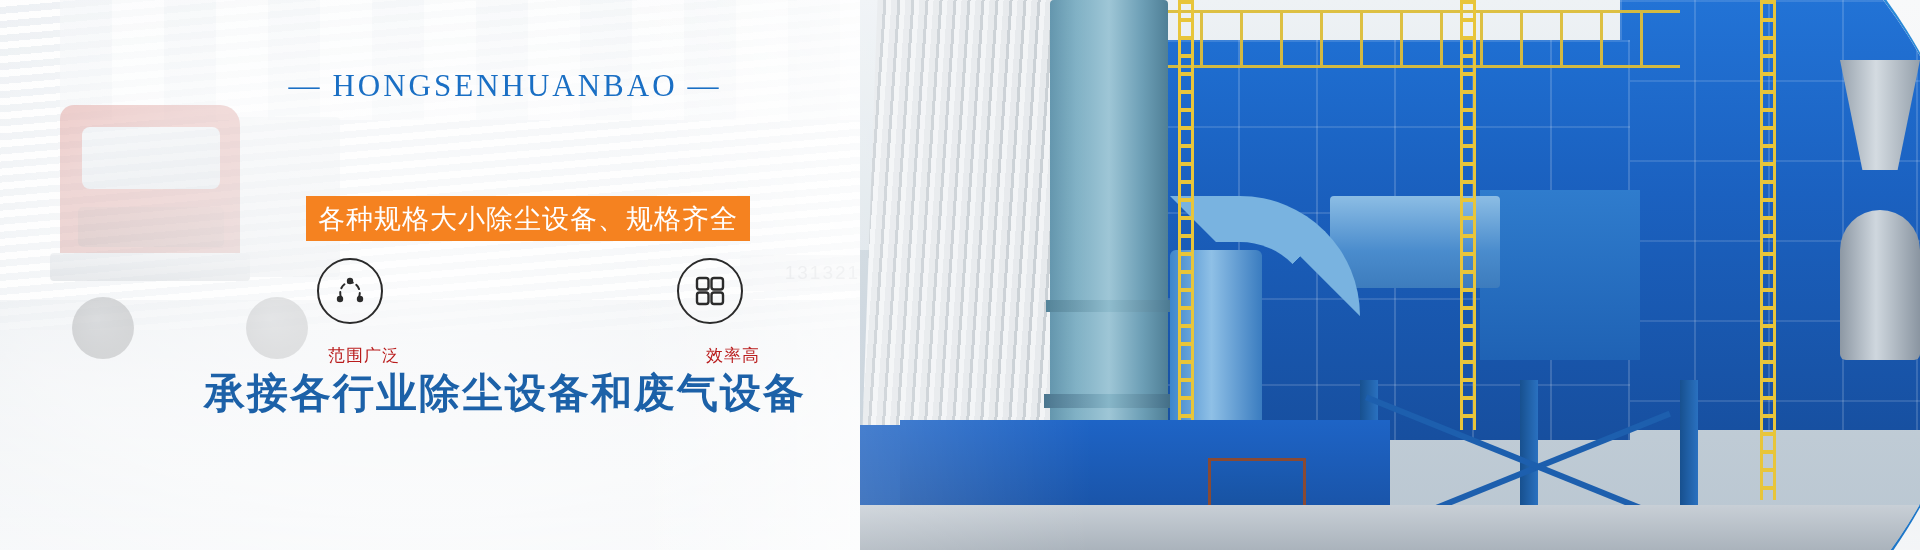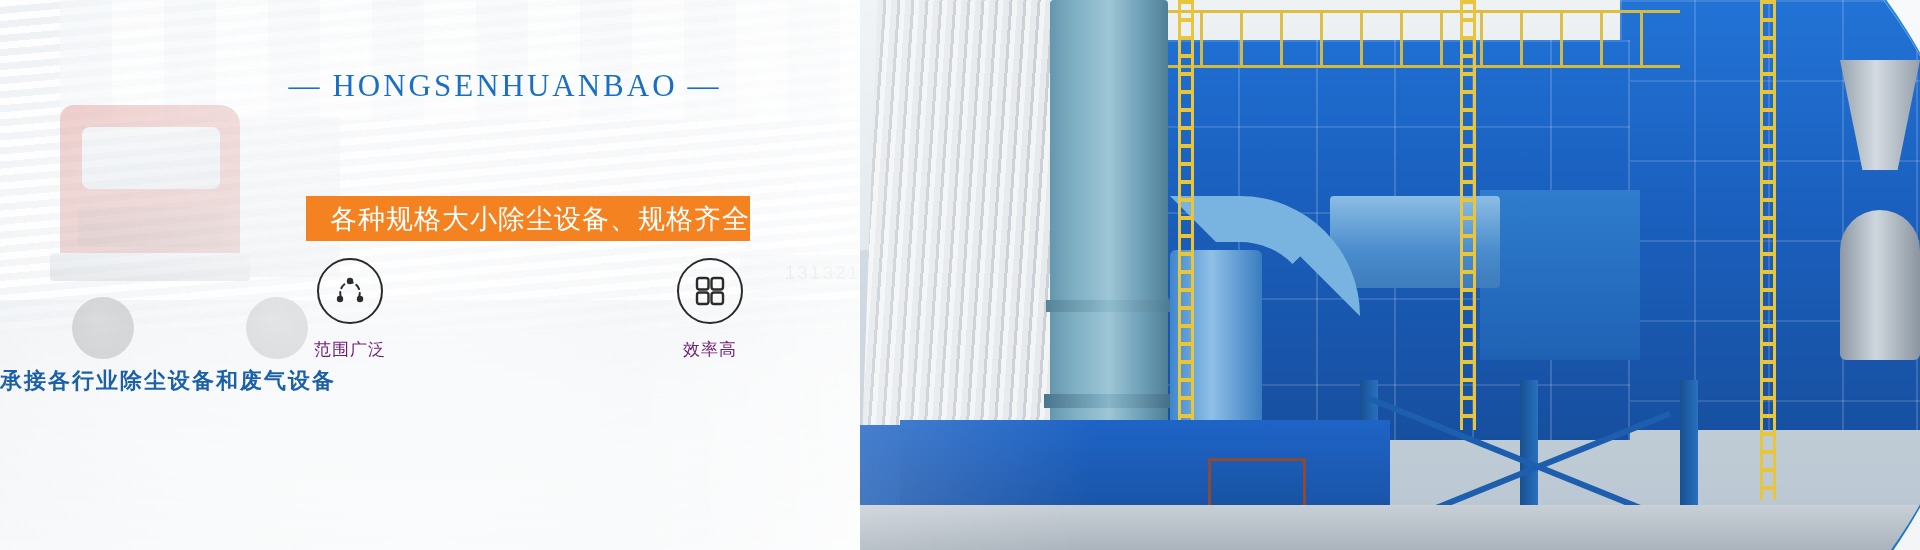--- a/index.html
+++ b/index.html
@@ -268,48 +268,49 @@
     line-height:1.05;
     background:linear-gradient(95deg,#2b2725 0%,#3b3330 18%,#6b5149 38%,#3a302c 62%,#2c2623 100%);
     -webkit-background-clip:text;background-clip:text;
     color:transparent;-webkit-text-fill-color:transparent;
     white-space:nowrap;
   }
   .subbar{
     position:absolute;left:306px;top:196px;
     width:444px;height:45px;
     background:#f58220;
-    display:flex;align-items:center;justify-content:flex-end;
+    display:flex;align-items:center;justify-content:center;
   }
   .subbar span{
     color:#ffffff;font-size:27px;letter-spacing:1px;white-space:nowrap;
   }
 
   .features{
     position:absolute;left:300px;top:258px;width:460px;
     display:flex;justify-content:space-between;
   }
   .feature{width:100px;text-align:center;}
   .fcircle{
     width:62px;height:62px;border-radius:50%;
     border:2px solid #2b2b2b;
     margin:0 auto;
     display:flex;align-items:center;justify-content:center;
     background:rgba(255,255,255,.12);
   }
   .fcircle svg{display:block;}
   .flabel{
-    margin-top:14px;font-size:17px;color:#701a75;letter-spacing:1px;
+    margin-top:20px;font-size:17px;color:#b91c1c;letter-spacing:1px;
     white-space:nowrap;
+    text-align:right;
   }
 
   .tagline{
     position:absolute;left:0;top:366px;width:1010px;
-    text-align:left;
-    font-size:22px;font-weight:bold;color:#1c61a8;letter-spacing:2px;
+    text-align:center;
+    font-size:41px;font-weight:bold;color:#1c61a8;letter-spacing:2px;
     white-space:nowrap;
   }
 </style>
 </head>
 <body>
 
 <div id="banner">
 
   <div class="bg-base"></div>
   <div class="bg-warehouse"></div>

